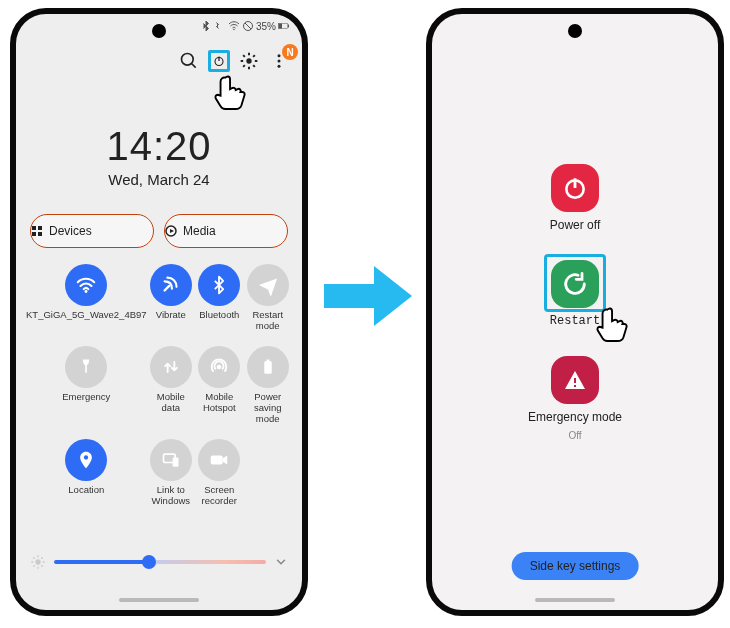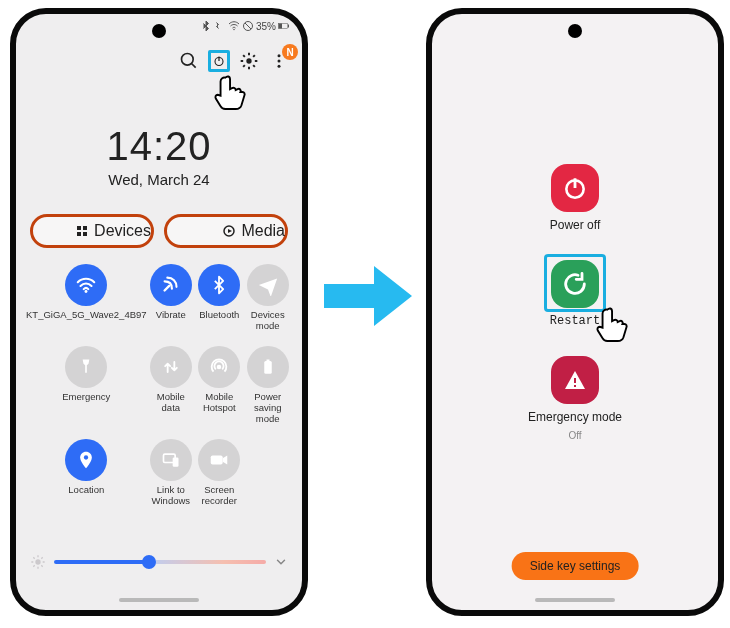--- a/index.html
+++ b/index.html
@@ -63,24 +63,24 @@
   }
   .clock .time { font-size: 40px; font-weight: 300; letter-spacing: 1px;}
   .clock .date { font-size: 15px; margin-top:2px;}
 
   
   .pillrow{
     position:absolute; top:200px; left:14px; right:14px;
     display:flex; gap:10px;
   }
   .pill{
-    flex:1; height:34px; border:3px solid #c2410c;
+    flex:1; height:34px; border:1px solid #c2410c;
     background:#f7f6f6; border-radius:18px;
-    display:flex;align-items:center;justify-content:flex-end;gap:6px;
-    font-size:16px;color:#222;
+    display:flex;align-items:center;justify-content:flex-start;gap:6px;
+    font-size:12px;color:#222;
   }
 
   
   .grid{
     position:absolute; top:250px; left:10px; right:10px;
     display:grid; grid-template-columns: repeat(4, 1fr);
     row-gap: 14px;
   }
   .toggle{
     display:flex;flex-direction:column;align-items:center;justify-content:flex-start;
@@ -131,21 +131,21 @@
   }
   .menu-item .rsq{
     width:48px;height:48px;border-radius:16px;
     display:flex;align-items:center;justify-content:center;color:#fff;
   }
   .menu-item .sub{font-size:10px;color:#888;}
   .hl2{ position:absolute; top:-6px;left:-6px;right:-6px;bottom:16px; border:3px solid #19aee0;border-radius:4px;}
 
   .bottom-pill{
     position:absolute; bottom:30px; left:50%; transform:translateX(-50%);
-    background:#f97316; padding:7px 18px; border-radius:18px;
+    background:#3b82f6; padding:7px 18px; border-radius:18px;
     font-size:12px;color:#222;
   }
 
   
   .cursor{
     position:absolute; width:38px;height:38px;
   }
   .cursor svg{width:100%;height:100%;}
 
   .badge-n{
@@ -272,21 +272,21 @@
           </div>
           <div class="lbl">Bluetooth</div>
         </div>
 
       <div class="toggle">
           <div class="circ">
             <svg width="22" height="22" viewBox="0 0 24 24">
               <path d="M2 12l20-7-7 20-3-8-10-5z" fill="#fff"></path>
             </svg>
           </div>
-          <div class="lbl">Devices mode</div>
+          <div class="lbl">Restart mode</div>
         </div>
       <div class="toggle">
           <div class="circ">
             <svg width="20" height="20" viewBox="0 0 24 24">
               <path d="M8 3h8l-1 5-2 2v9h-2v-9l-2-2z" fill="#fff"></path>
             </svg>
           </div>
           <div class="lbl">Emergency</div>
         </div>
       <div class="toggle">

